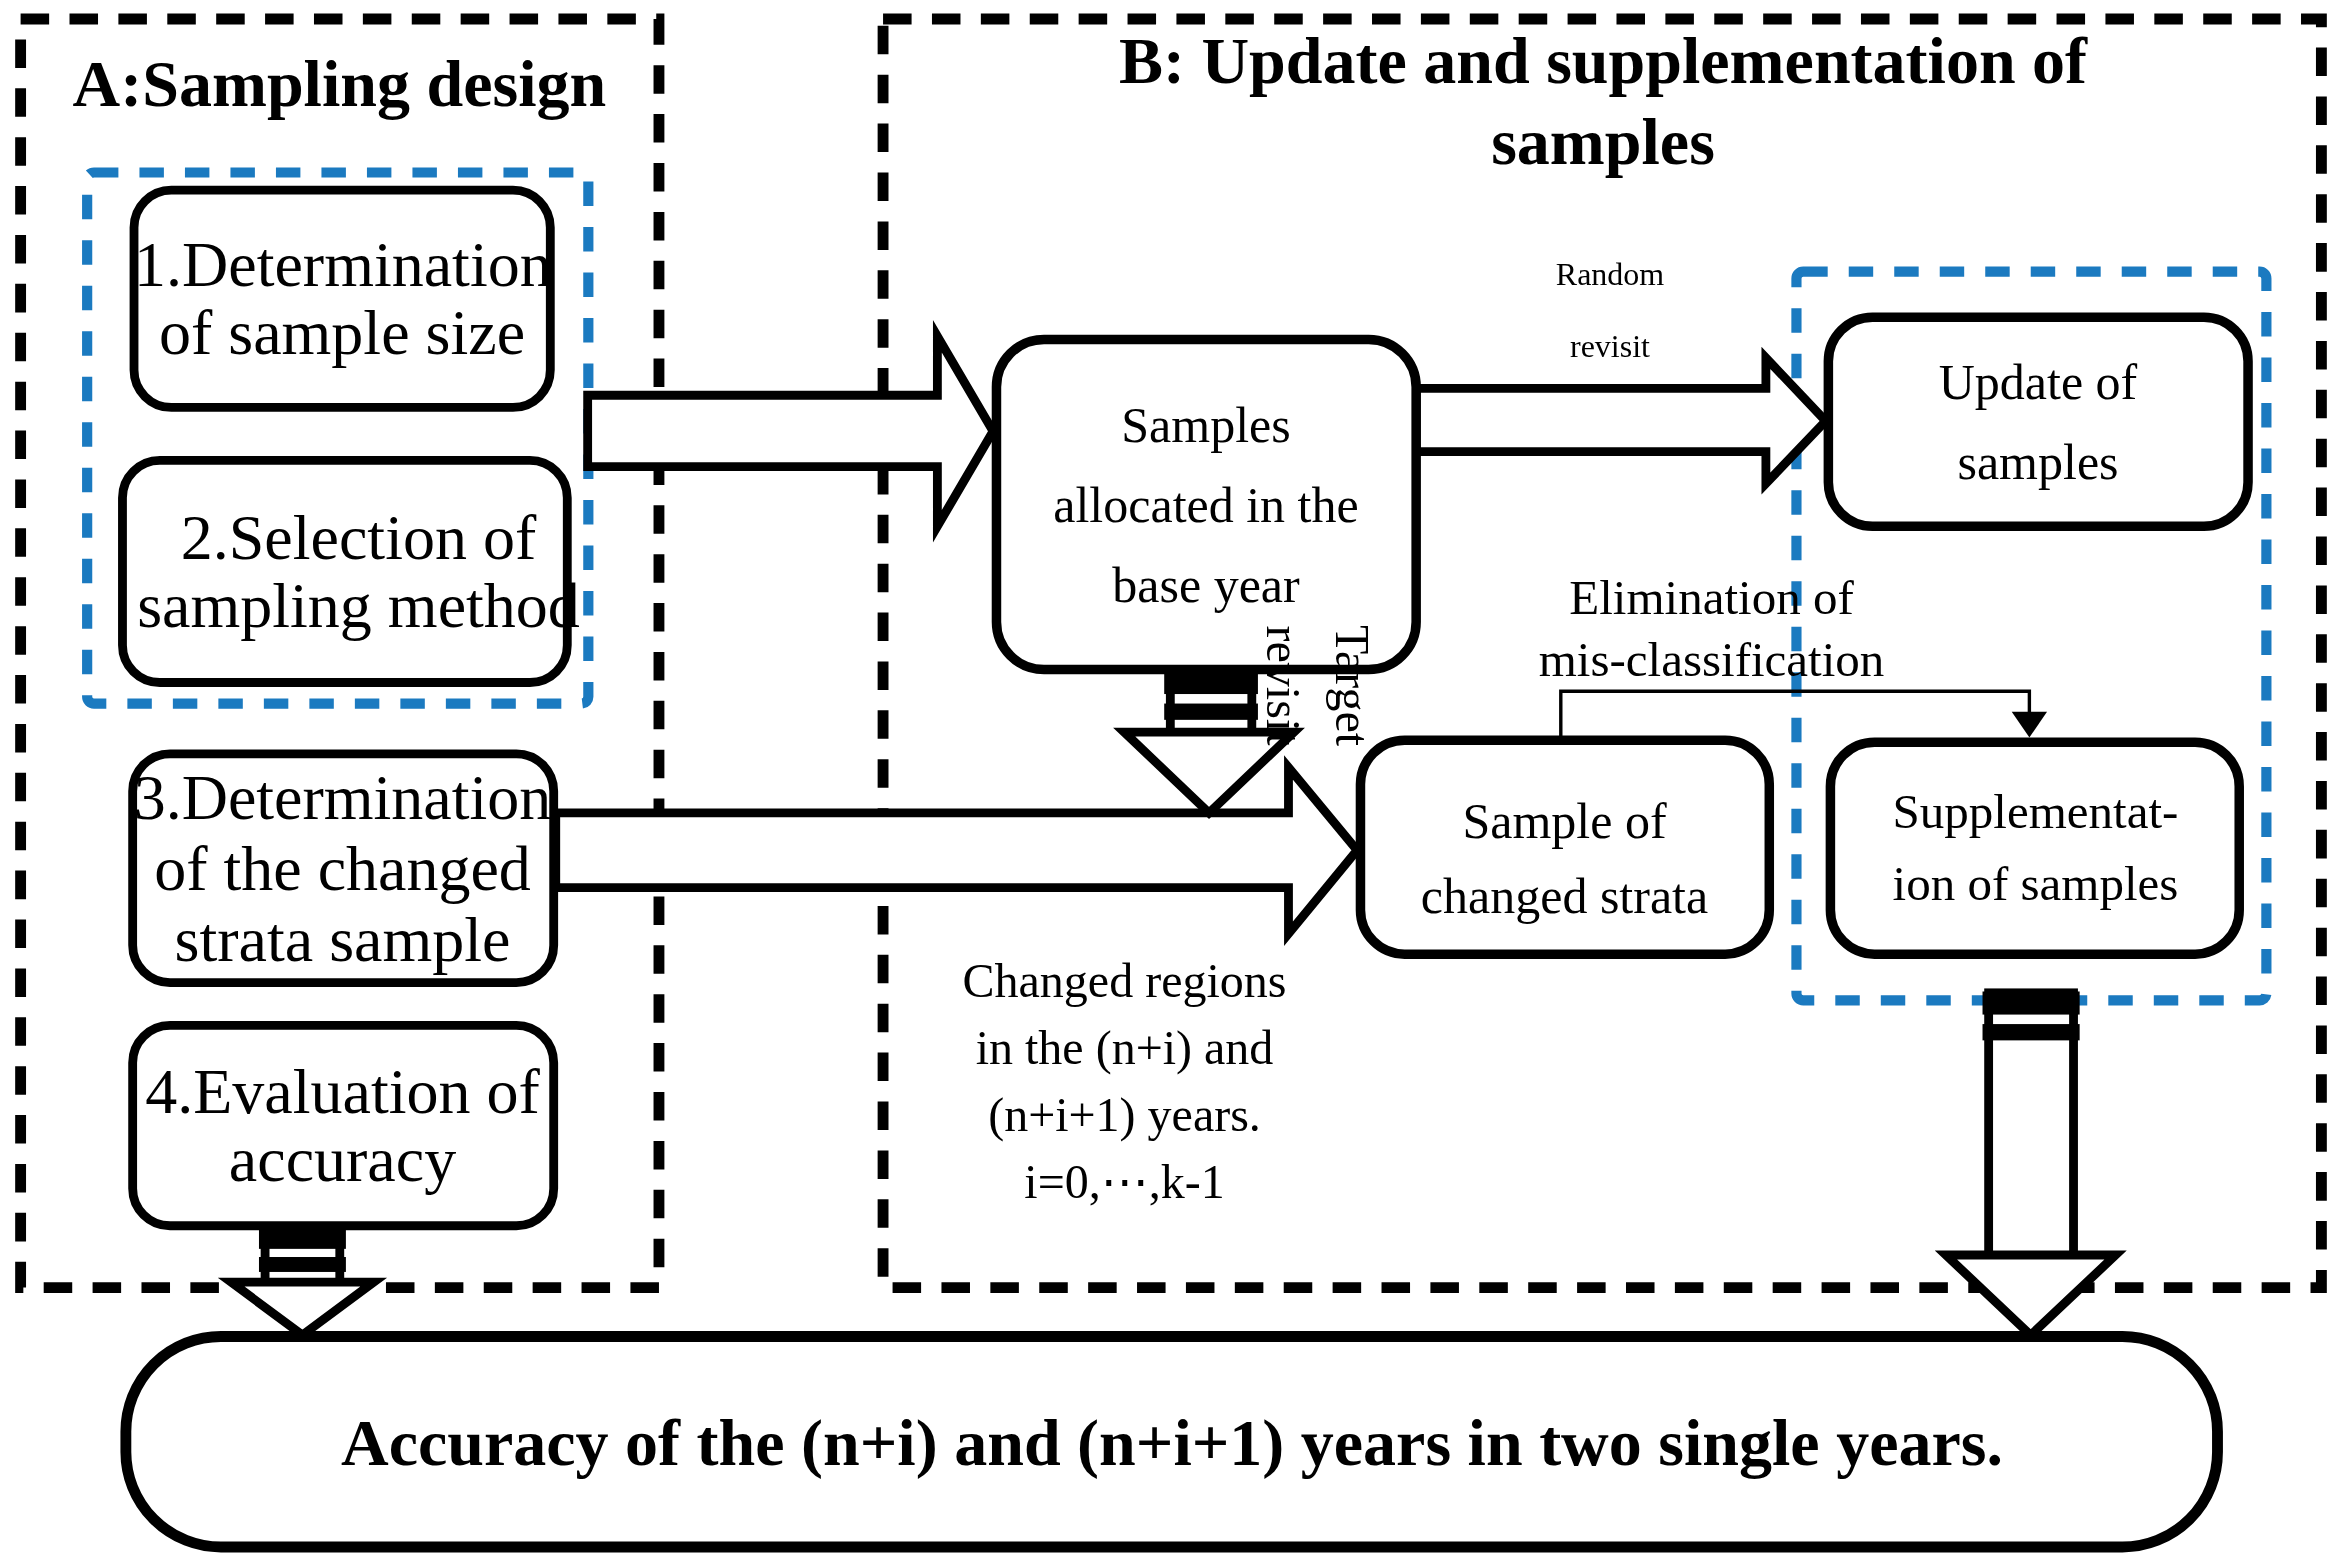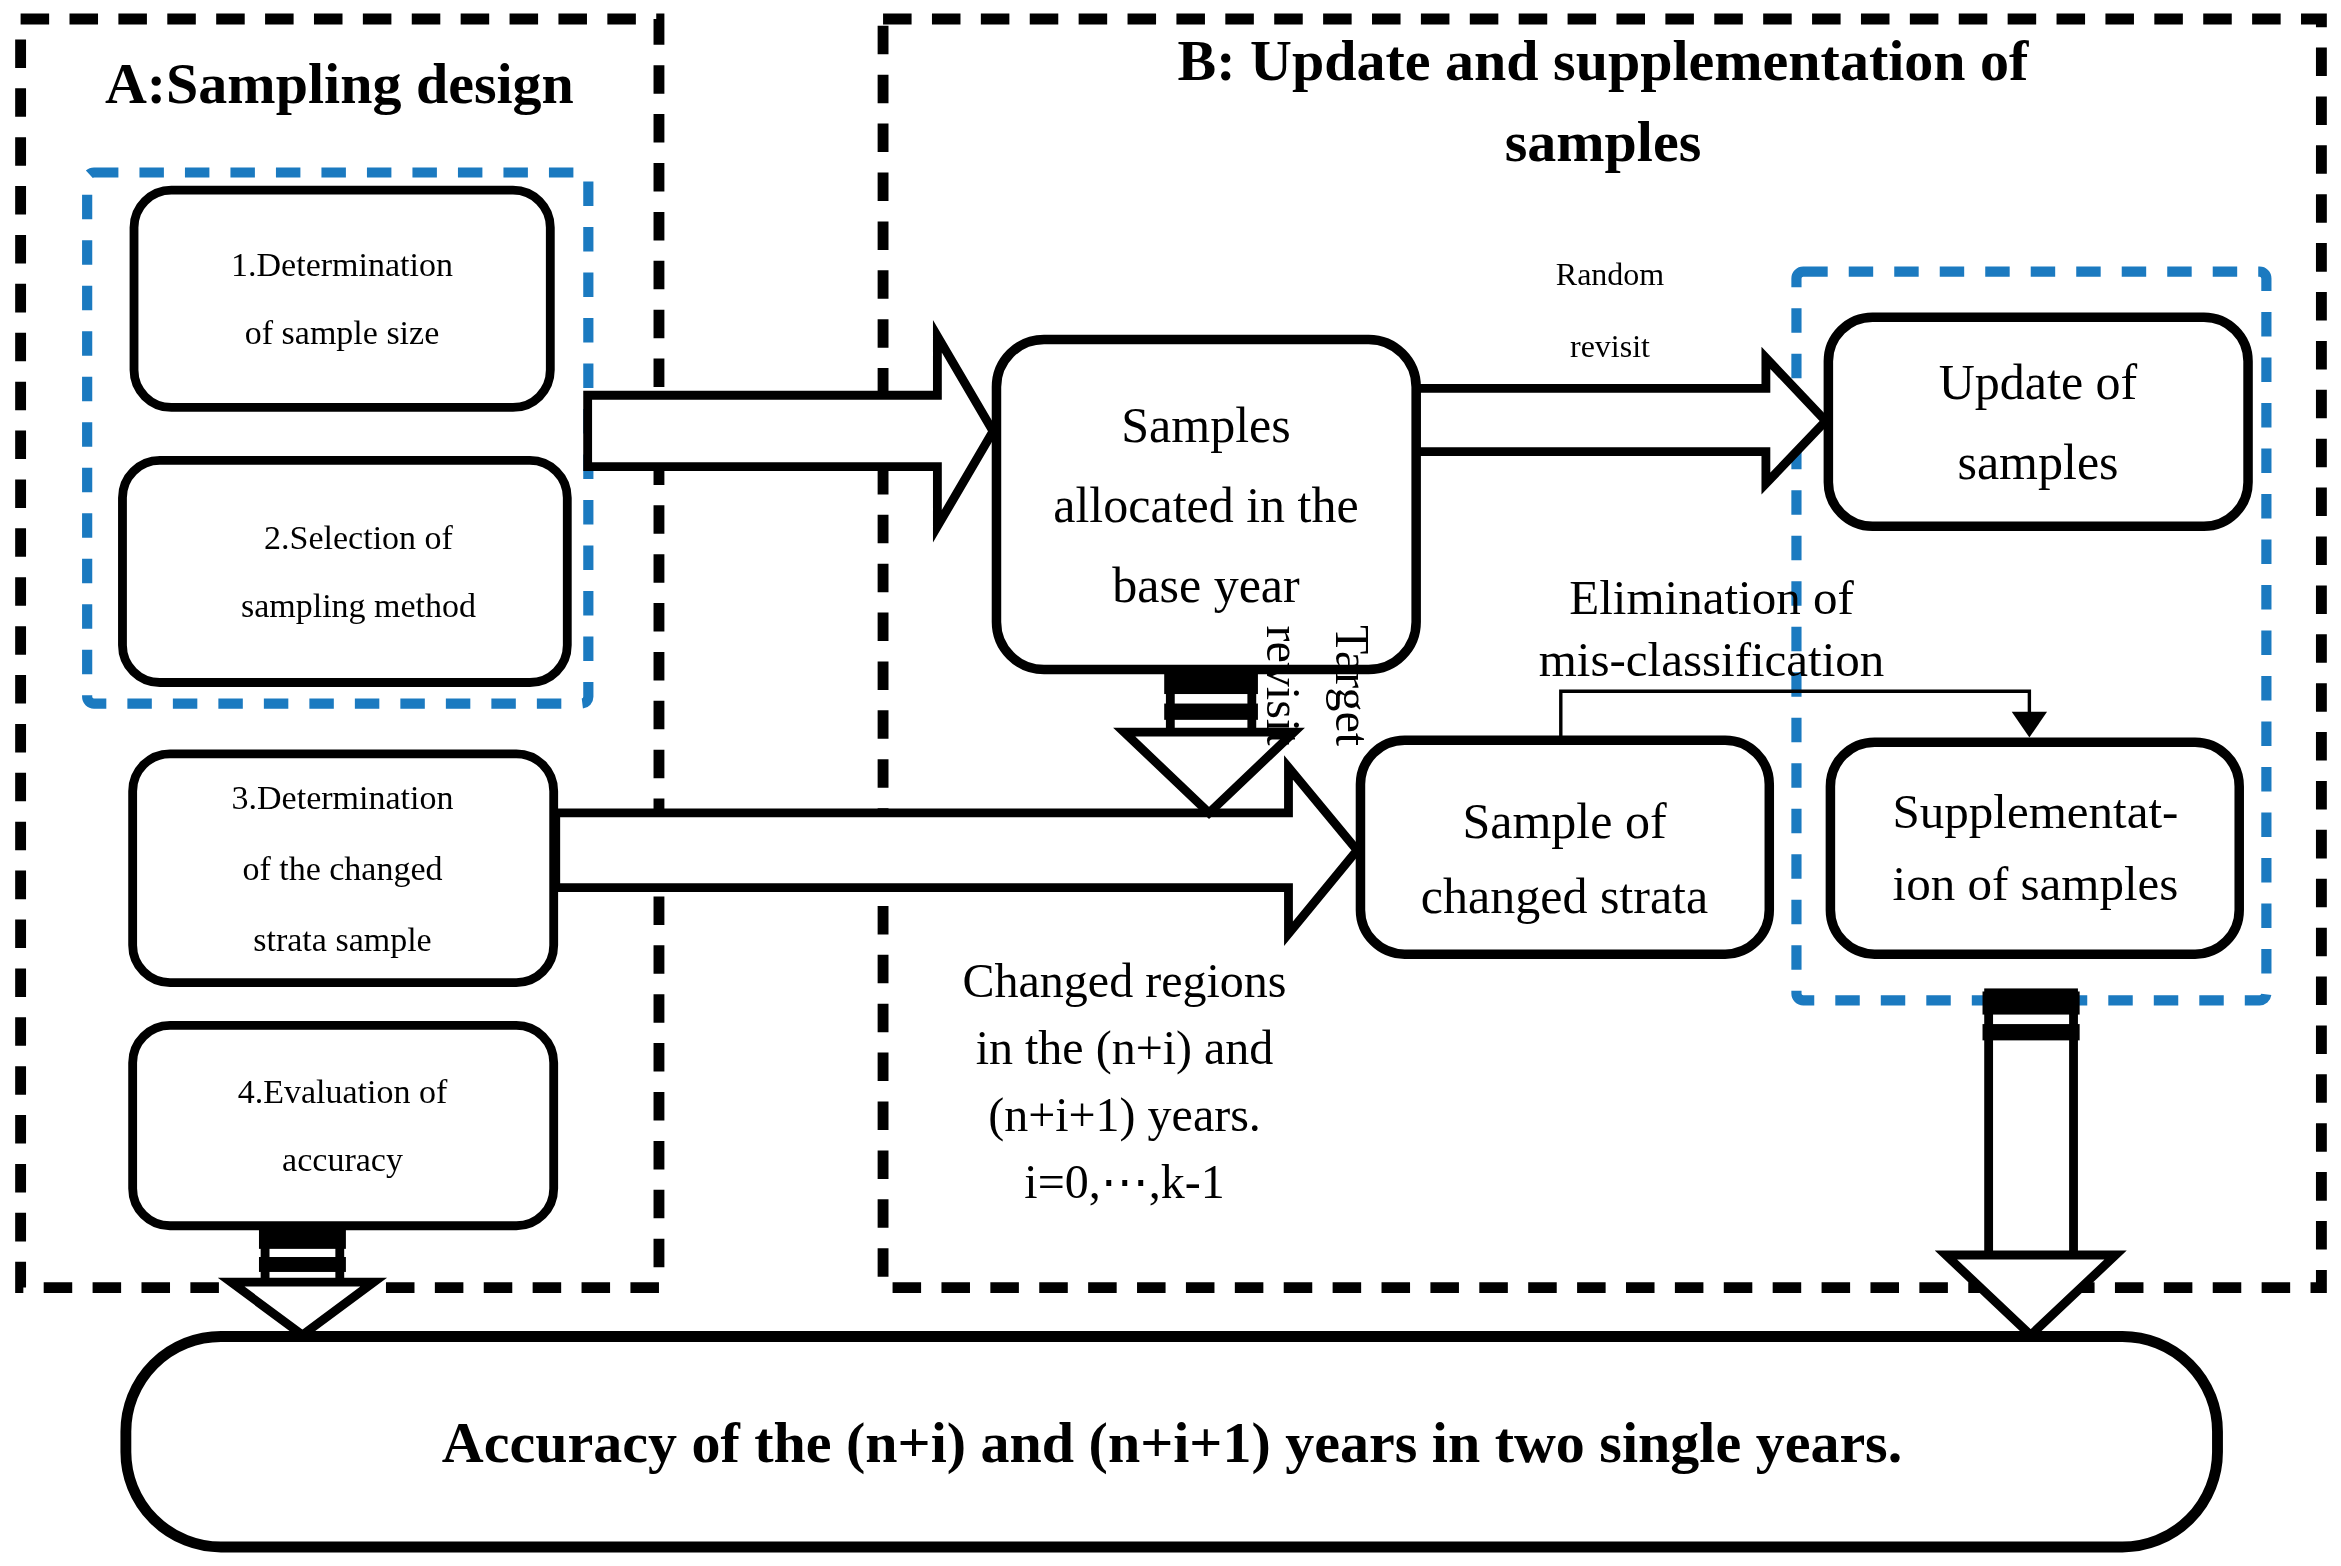--- a/index.html
+++ b/index.html
@@ -3,23 +3,23 @@
 <meta charset="utf-8">
 <style>
   html,body{margin:0;padding:0;background:#ffffff;}
   body{width:2342px;height:1566px;position:relative;overflow:hidden;
        font-family:"Liberation Serif","DejaVu Serif",serif;color:#000;}
   .canvas{position:absolute;left:0;top:0;width:2342px;height:1566px;}
   svg.layer{position:absolute;left:0;top:0;}
   .txt{position:absolute;display:flex;flex-direction:column;align-items:center;
        justify-content:center;text-align:center;color:#000;}
   .txt .ln{display:block;width:100%;}
-  .node{font-size:34px;line-height:68px;font-weight:400;}
+  .node{font-size:64px;line-height:68px;font-weight:400;}
   .big{font-size:50px;line-height:80px;}
-  .title{font-size:58px;line-height:73px;font-weight:700;}
+  .title{font-size:66px;line-height:73px;font-weight:700;}
   .label{font-size:48px;line-height:69px;}
   .rot90{transform:rotate(90deg);transform-origin:50% 50%;}
 </style>
 </head>
 <body>
 
 <div class="canvas">
 
   <svg class="layer" width="2342" height="1566" viewBox="0 0 3448 2306">
 

